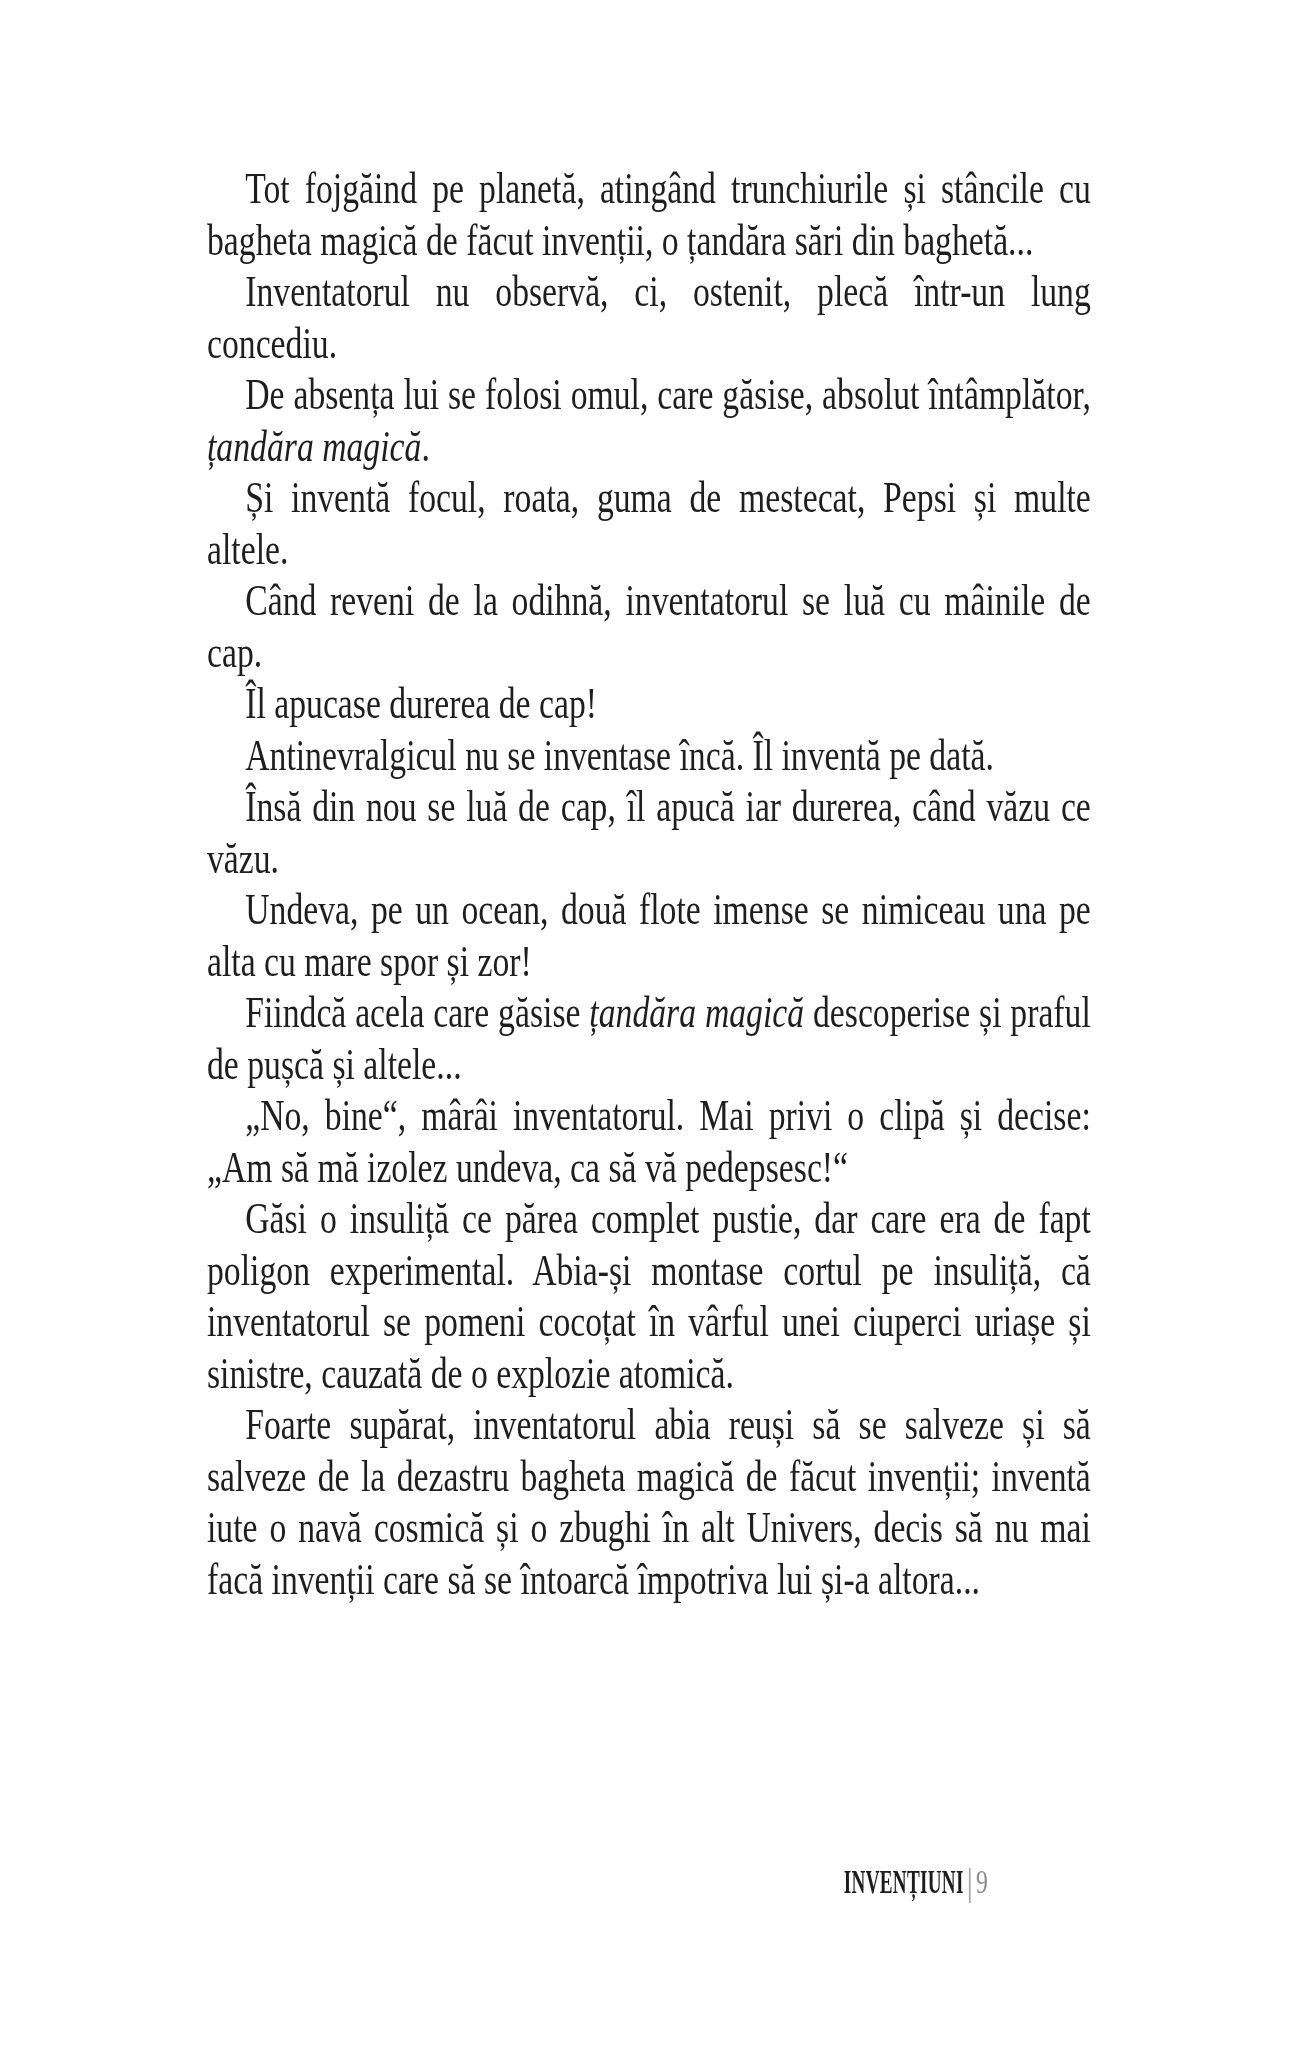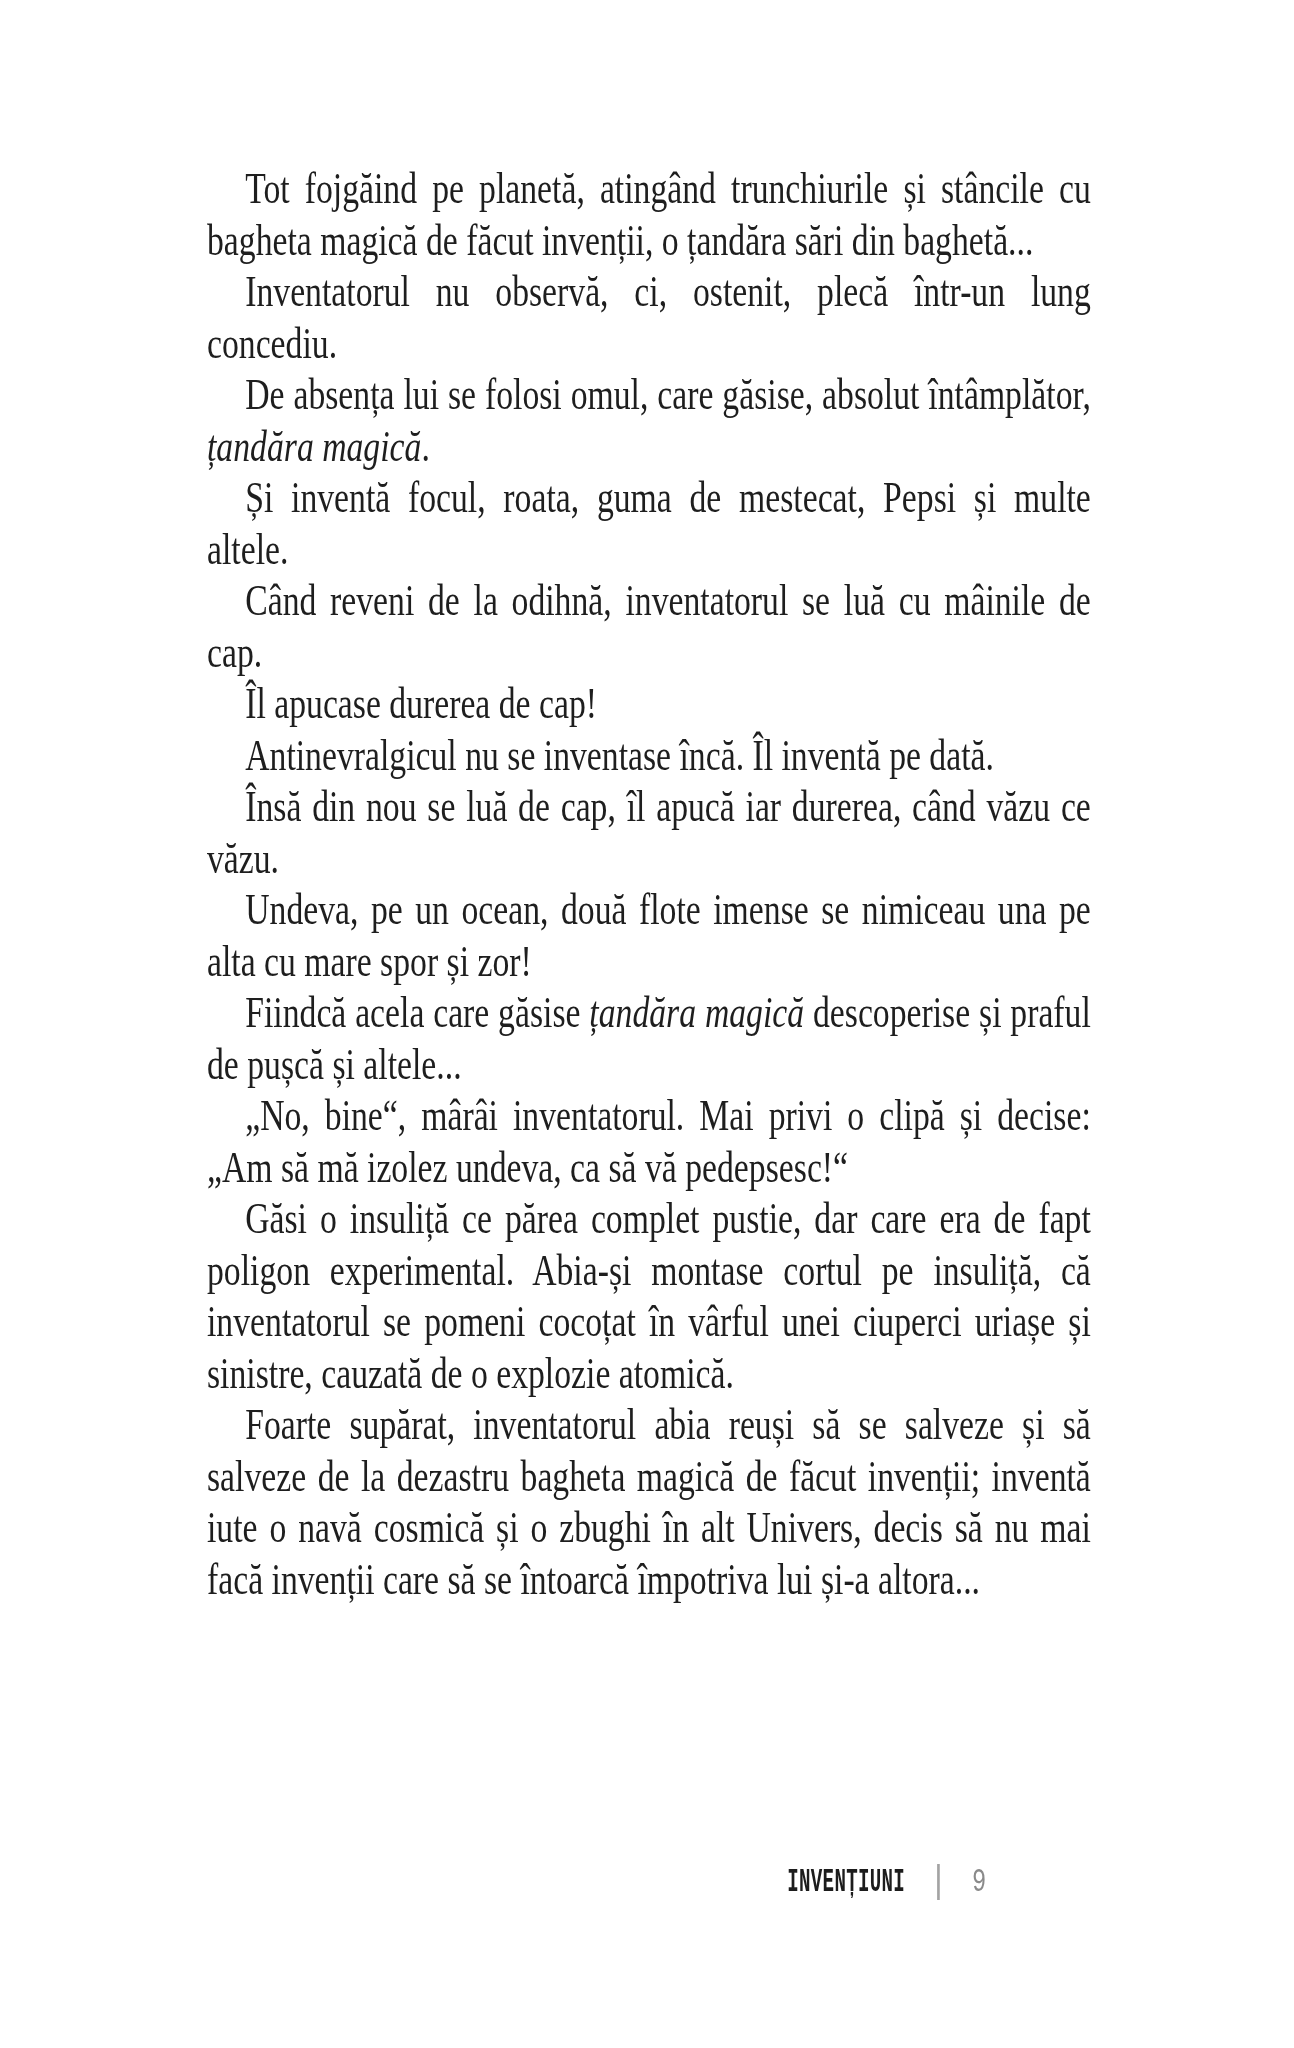--- a/index.html
+++ b/index.html
@@ -37,22 +37,22 @@
     font-style: italic;
   }
   
   .footer {
     position: absolute;
     top: 1858px;
     right: 202px;
     height: 48px;
     display: flex;
     align-items: center;
-    gap: 22px;
-    font-family: Liberation Mono, monospace;
+    gap: 2px;
+    font-family: Liberation Serif, serif;
   }
   .footer-title {
     display: inline-block;
     font-weight: 700;
     font-size: 33px;
     letter-spacing: 0.5px;
     color: #1c1c1c;
     transform: scaleX(0.58);
     transform-origin: 100% 50%;
     white-space: nowrap;

